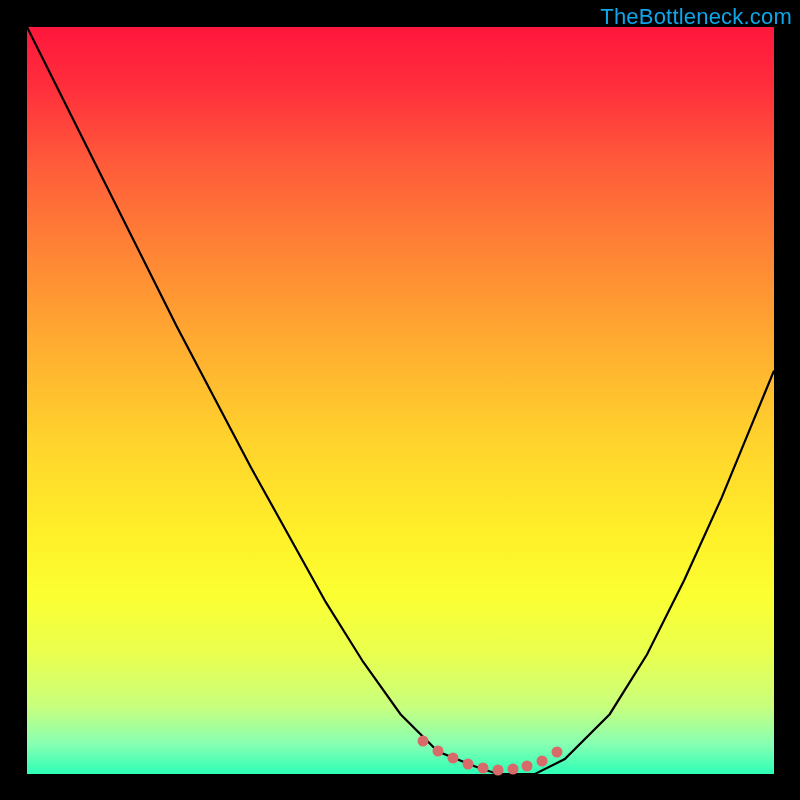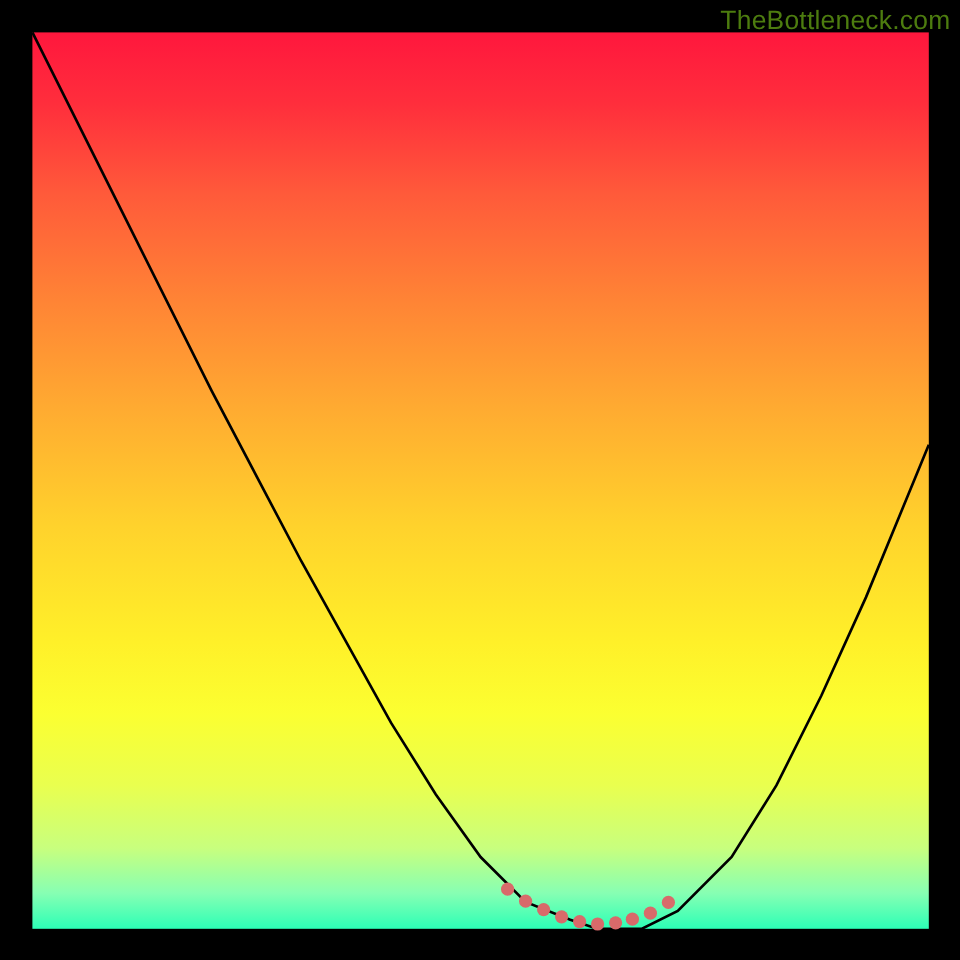--- a/index.html
+++ b/index.html
@@ -36,21 +36,21 @@
       #e9ff4f 84%,
       #c8ff7e 91%,
       #87ffb3 96%,
       #2cffb6 100%
     );
   }
   .watermark {
     position: absolute;
     top: 4px;
     right: 8px;
-    color: #4d7c0f;
+    color: #0ea5e9;
     font-size: 22px;
     font-weight: 500;
     letter-spacing: 0.2px;
     z-index: 5;
   }
   svg.curve {
     position: absolute;
     left: 0;
     top: 0;
     width: 747px;

